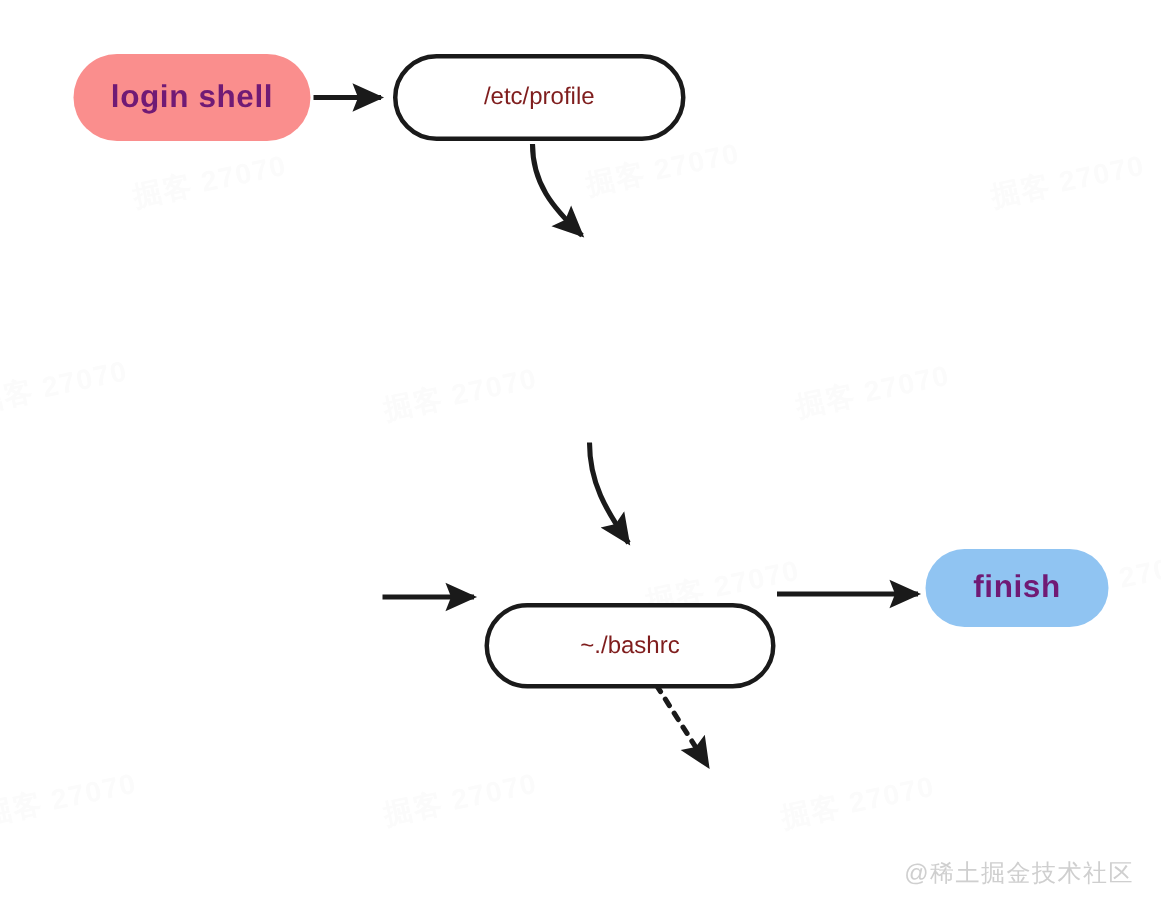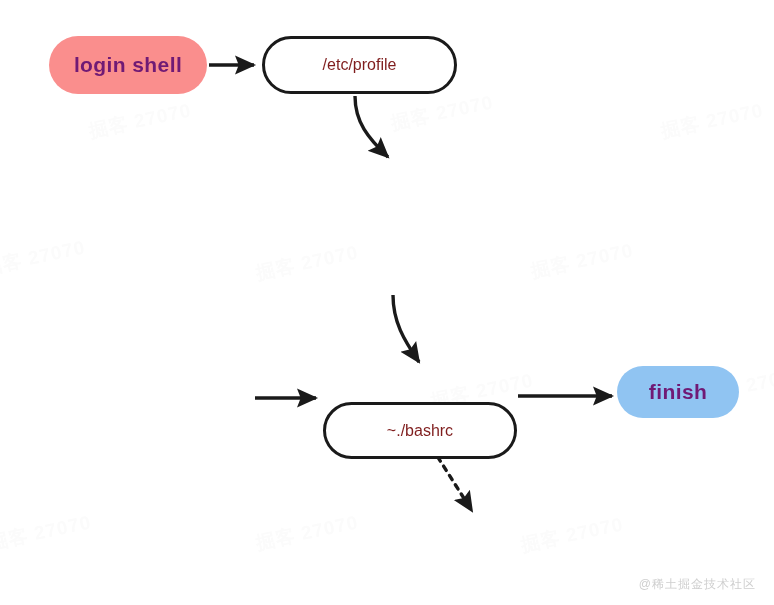--- a/index.html
+++ b/index.html
@@ -76,21 +76,21 @@
   #node-bashrc           { left: 323px; top: 370px; width: 194px; height: 57px; margin-top: 32px; }
   #node-finish           { left: 617px; top: 366px; width: 122px; height: 52px; }
   #node-etc-bashrc       { left: 383px; top: 518px; width: 186px; height: 55px; }
 
   
   #attribution {
     position: absolute;
     right: 18px;
     bottom: 12px;
     color: #cfcfcf;
-    font-size: 12px;
+    font-size: 16px;
     letter-spacing: 1px;
     user-select: none;
     margin-top: 20px;
   }
 </style>
 </head>
 <body>
 
 <div id="canvas">
 

